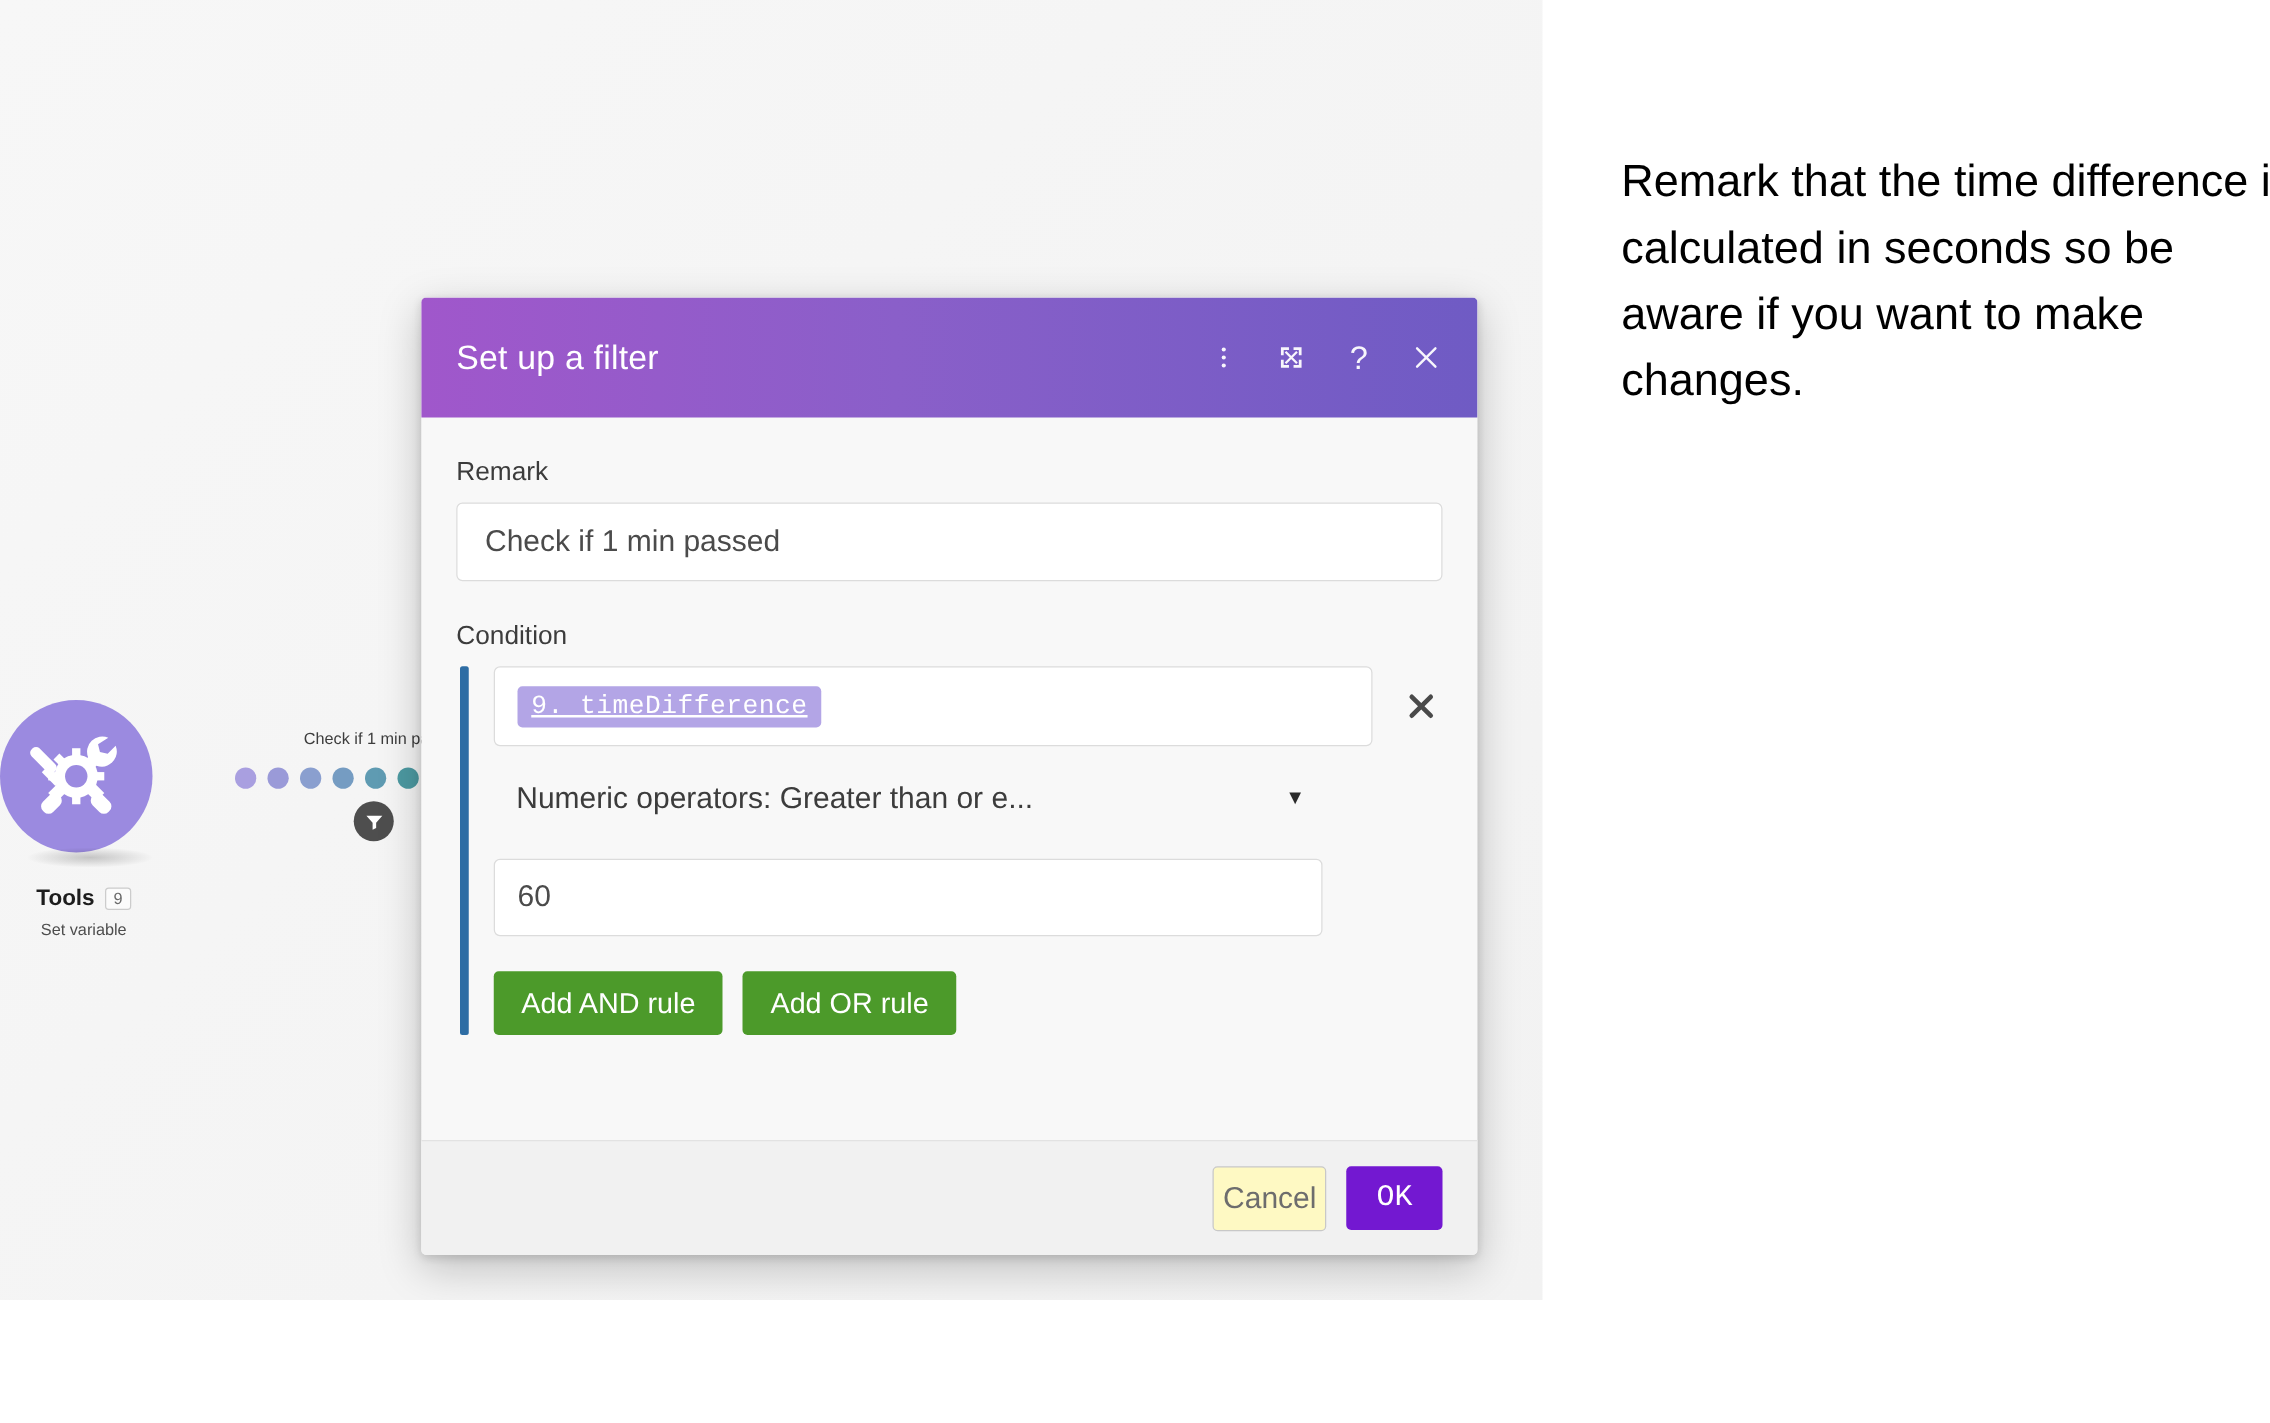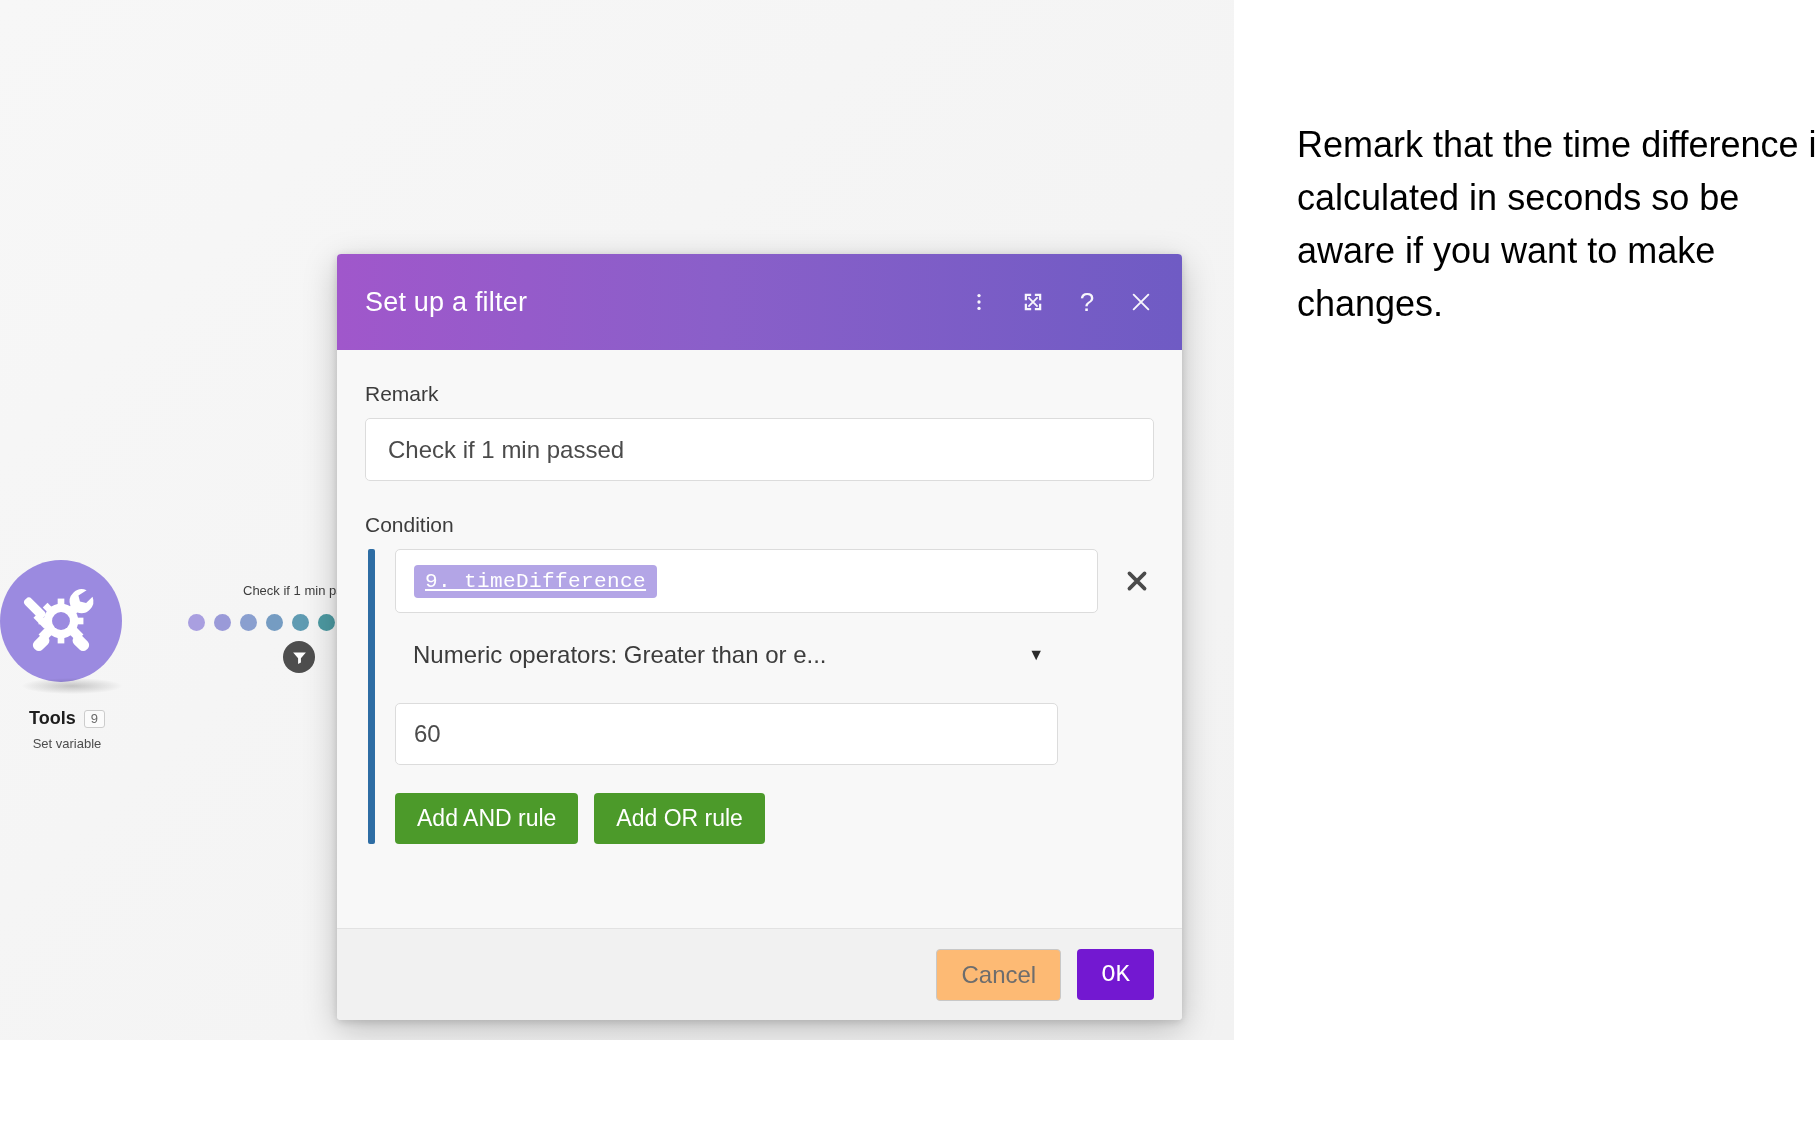--- a/index.html
+++ b/index.html
@@ -65,21 +65,21 @@
   
   .filter-badge {
     position: absolute; left: 283px; top: 641px;
     width: 32px; height: 32px; border-radius: 50%;
     background: #4e4e4e; display: flex; align-items: center; justify-content: center;
   }
   .filter-badge svg { width: 17px; height: 17px; }
 
   
   .dialog {
-    position: absolute; left: 337px; top: 254px;
+    position: absolute; left: 337px; top: 238px;
     width: 845px; height: 766px;
     background: #f8f8f8;
     border-radius: 4px;
     box-shadow: 0 10px 34px rgba(0,0,0,0.22), 0 2px 8px rgba(0,0,0,0.14);
     display: flex; flex-direction: column;
     overflow: hidden;
   }
   .dlg-header {
     height: 96px; flex: 0 0 96px;
     background: linear-gradient(90deg, #a057cb 0%, #8a5fc9 45%, #6f5bc4 100%);
@@ -152,22 +152,22 @@
     font-family: "Liberation Sans", sans-serif;
   }
 
   .dlg-footer {
     flex: 0 0 92px; height: 92px;
     background: #f1f1f1; border-top: 1px solid #e2e2e2;
     display: flex; align-items: center; justify-content: flex-end;
     gap: 16px; padding: 0 28px;
   }
   .btn-cancel {
-    background: #fdba74; color: #6d6d6d; border: 1px solid #c8c8c8; border-radius: 4px;
-    font-size: 24px; padding: 11px 24px; cursor: pointer;
+    background: #fef9c3; color: #6d6d6d; border: 1px solid #c8c8c8; border-radius: 4px;
+    font-size: 24px; padding: 11px 7px; cursor: pointer;
     font-family: "Liberation Sans", sans-serif;
   }
   .btn-ok {
     background: #7318d1; color: #ffffff; border: none; border-radius: 4px;
     font-size: 24px; padding: 12px 24px; cursor: pointer;
     font-family: Liberation Mono, monospace;
   }
 
   
   .annotation {

